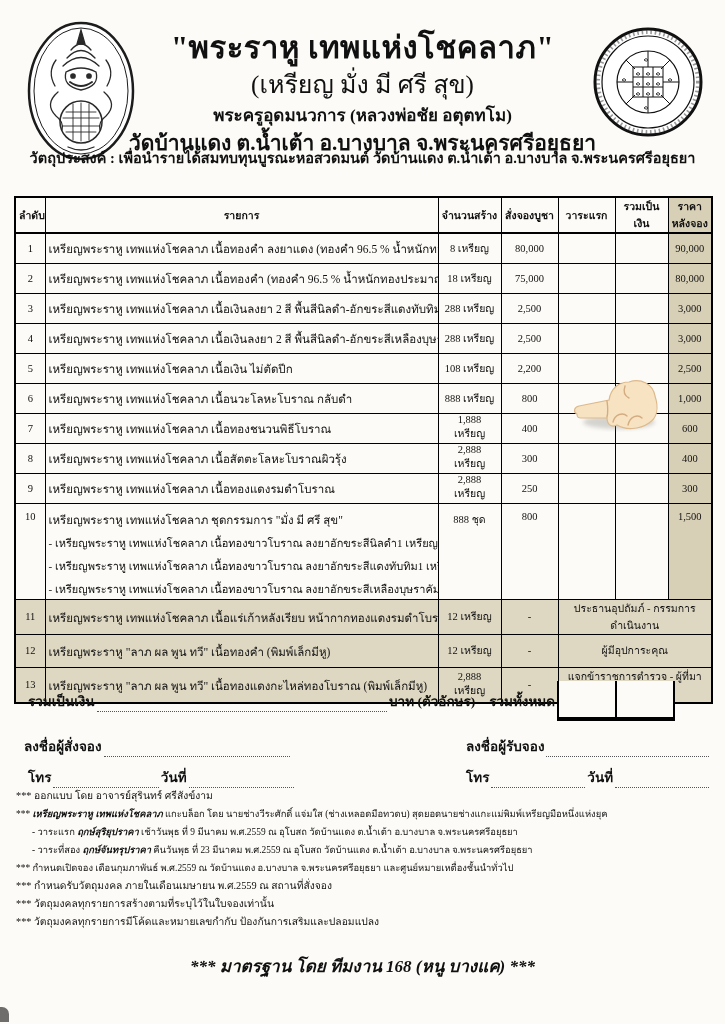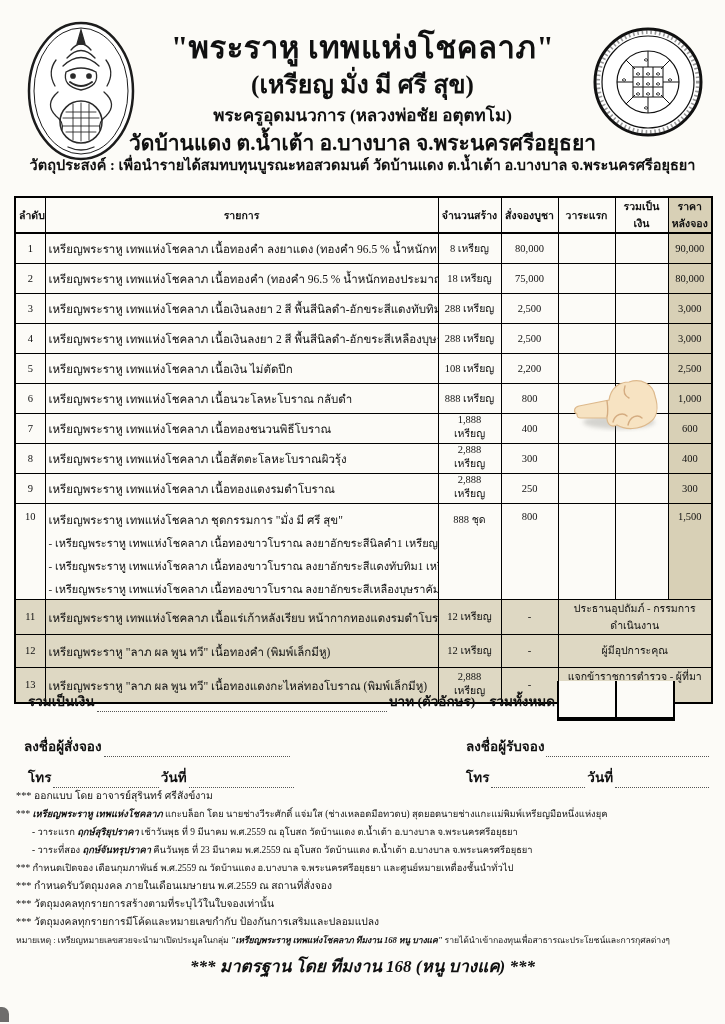--- a/index.html
+++ b/index.html
@@ -4,25 +4,25 @@
 <style>
   html,body{margin:0;padding:0;background:#e8e8e6;}
   .page{position:relative;width:725px;height:1024px;background:#fcfbf7;overflow:hidden;
         font-family:"Liberation Serif","DejaVu Serif",serif;color:#101010;}
   
   .emblem-left{position:absolute;left:26px;top:20px;width:110px;height:142px;}
   .emblem-right{position:absolute;left:592px;top:18px;width:112px;height:132px;}
   .title{position:absolute;left:140px;top:22px;width:445px;text-align:center;
          font-size:31px;font-weight:bold;letter-spacing:.5px;}
   .subtitle{position:absolute;left:140px;top:64px;width:445px;text-align:center;
-            font-size:25px;font-weight:bold;}
+            font-size:25px;font-weight:normal;}
   .hline{position:absolute;left:120px;width:485px;text-align:center;font-weight:bold;}
   .monk{top:101px;font-size:17px;}
   .temple{top:126px;font-size:21px;}
-  .purpose{position:absolute;left:0;top:153px;width:725px;text-align:center;
+  .purpose{position:absolute;left:0;top:146px;width:725px;text-align:center;
            font-weight:bold;font-size:14.5px;}
   
   table.order{position:absolute;left:14px;top:196px;width:697px;border-collapse:collapse;
               border:2.5px solid #000;table-layout:fixed;}
   table.order th,table.order td{border:1.5px solid #000;padding:0 3px;overflow:hidden;}
   table.order th{height:28px;font-size:10.5px;font-weight:bold;text-align:center;
                  border-bottom:2.5px solid #000;}
   td.c-no{text-align:center;font-size:10.5px;}
   td.c-item{font-size:11.5px;padding-left:6px;white-space:nowrap;}
   td.c-num{text-align:center;font-size:10.5px;}
@@ -337,21 +337,20 @@
 
   <div class="footnotes">
       <div class="fn"><span>*** ออกแบบ โดย อาจารย์สุรินทร์ ศรีสังข์งาม</span></div>
       <div class="fn small"><span>*** </span><span class="fb">เหรียญพระราหู เทพแห่งโชคลาภ</span><span> แกะบล็อก โดย นายช่างวีระศักดิ์ แจ่มใส (ช่างเหลอดมือทวดบ) สุดยอดนายช่างแกะแม่พิมพ์เหรียญมือหนึ่งแห่งยุค</span></div>
       <div class="fn indent small"><span>- วาระแรก </span><span class="fb">ฤกษ์สุริยุปราคา</span><span> เช้าวันพุธ ที่ 9 มีนาคม พ.ศ.2559 ณ อุโบสถ วัดบ้านแดง ต.น้ำเต้า อ.บางบาล จ.พระนครศรีอยุธยา</span></div>
       <div class="fn indent small"><span>- วาระที่สอง </span><span class="fb">ฤกษ์จันทรุปราคา</span><span> คืนวันพุธ ที่ 23 มีนาคม พ.ศ.2559 ณ อุโบสถ วัดบ้านแดง ต.น้ำเต้า อ.บางบาล จ.พระนครศรีอยุธยา</span></div>
       <div class="fn small"><span>*** กำหนดเปิดจอง เดือนกุมภาพันธ์ พ.ศ.2559 ณ วัดบ้านแดง อ.บางบาล จ.พระนครศรีอยุธยา และศูนย์หมายเหตื่องชั้นนำทั่วไป</span></div>
       <div class="fn"><span>*** กำหนดรับวัตถุมงคล ภายในเดือนเมษายน พ.ศ.2559 ณ สถานที่สั่งจอง</span></div>
       <div class="fn"><span>*** วัตถุมงคลทุกรายการสร้างตามที่ระบุไว้ในใบจองเท่านั้น</span></div>
       <div class="fn"><span>*** วัตถุมงคลทุกรายการมีโค้ดและหมายเลขกำกับ ป้องกันการเสริมและปลอมแปลง</span></div>
-      <div class="fn tiny"><span>หมายเหตุ : เหรียญหมายเลขสวยจะนำมาเปิดประมูลในกลุ่ม </span><span class="fb">"เหรียญพระราหู เทพแห่งโชคลาภ ทีมงาน 168 หนู บางแค"</span><span> รายได้นำเข้ากองทุนเพื่อสาธารณะประโยชน์และการกุศลต่างๆ</span></div>
     </div>
 
   <div class="footer-line">*** มาตรฐาน โดย ทีมงาน 168 (หนู บางแค) ***</div>
 
   <div class="hand">
     <svg width="100" height="62" viewBox="0 0 100 62">
       <defs>
           <filter id="hb" x="-30%" y="-30%" width="160%" height="160%">
             <feGaussianBlur stdDeviation="2"></feGaussianBlur>
           </filter>

